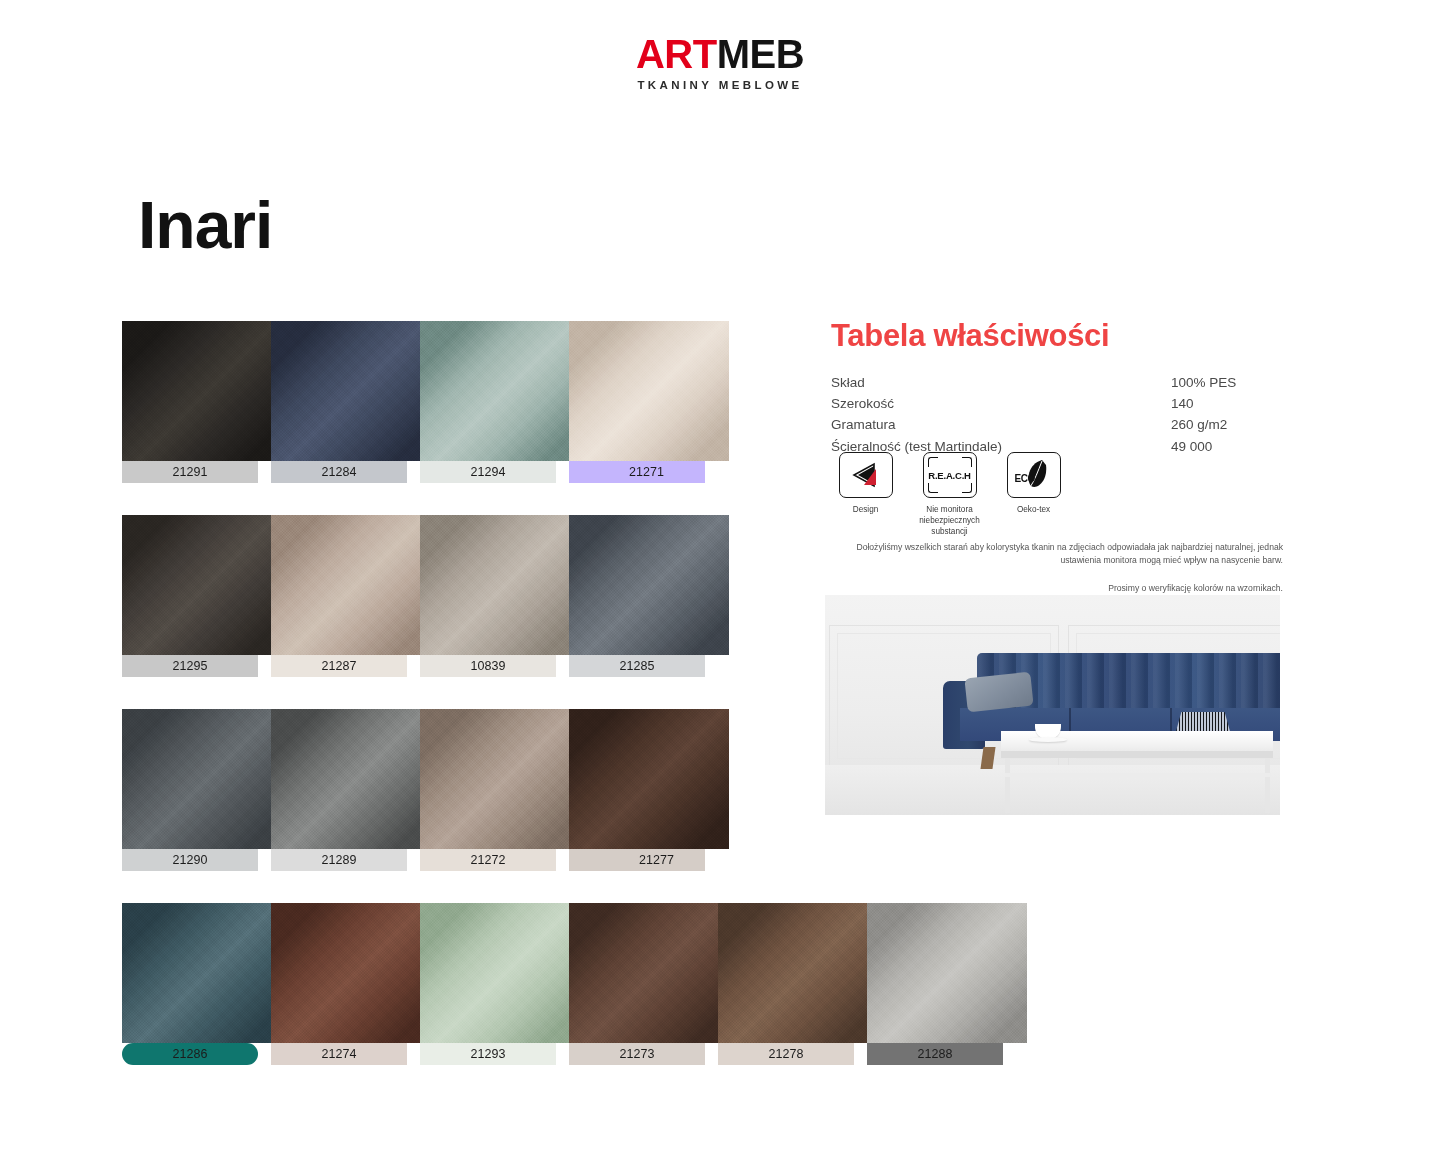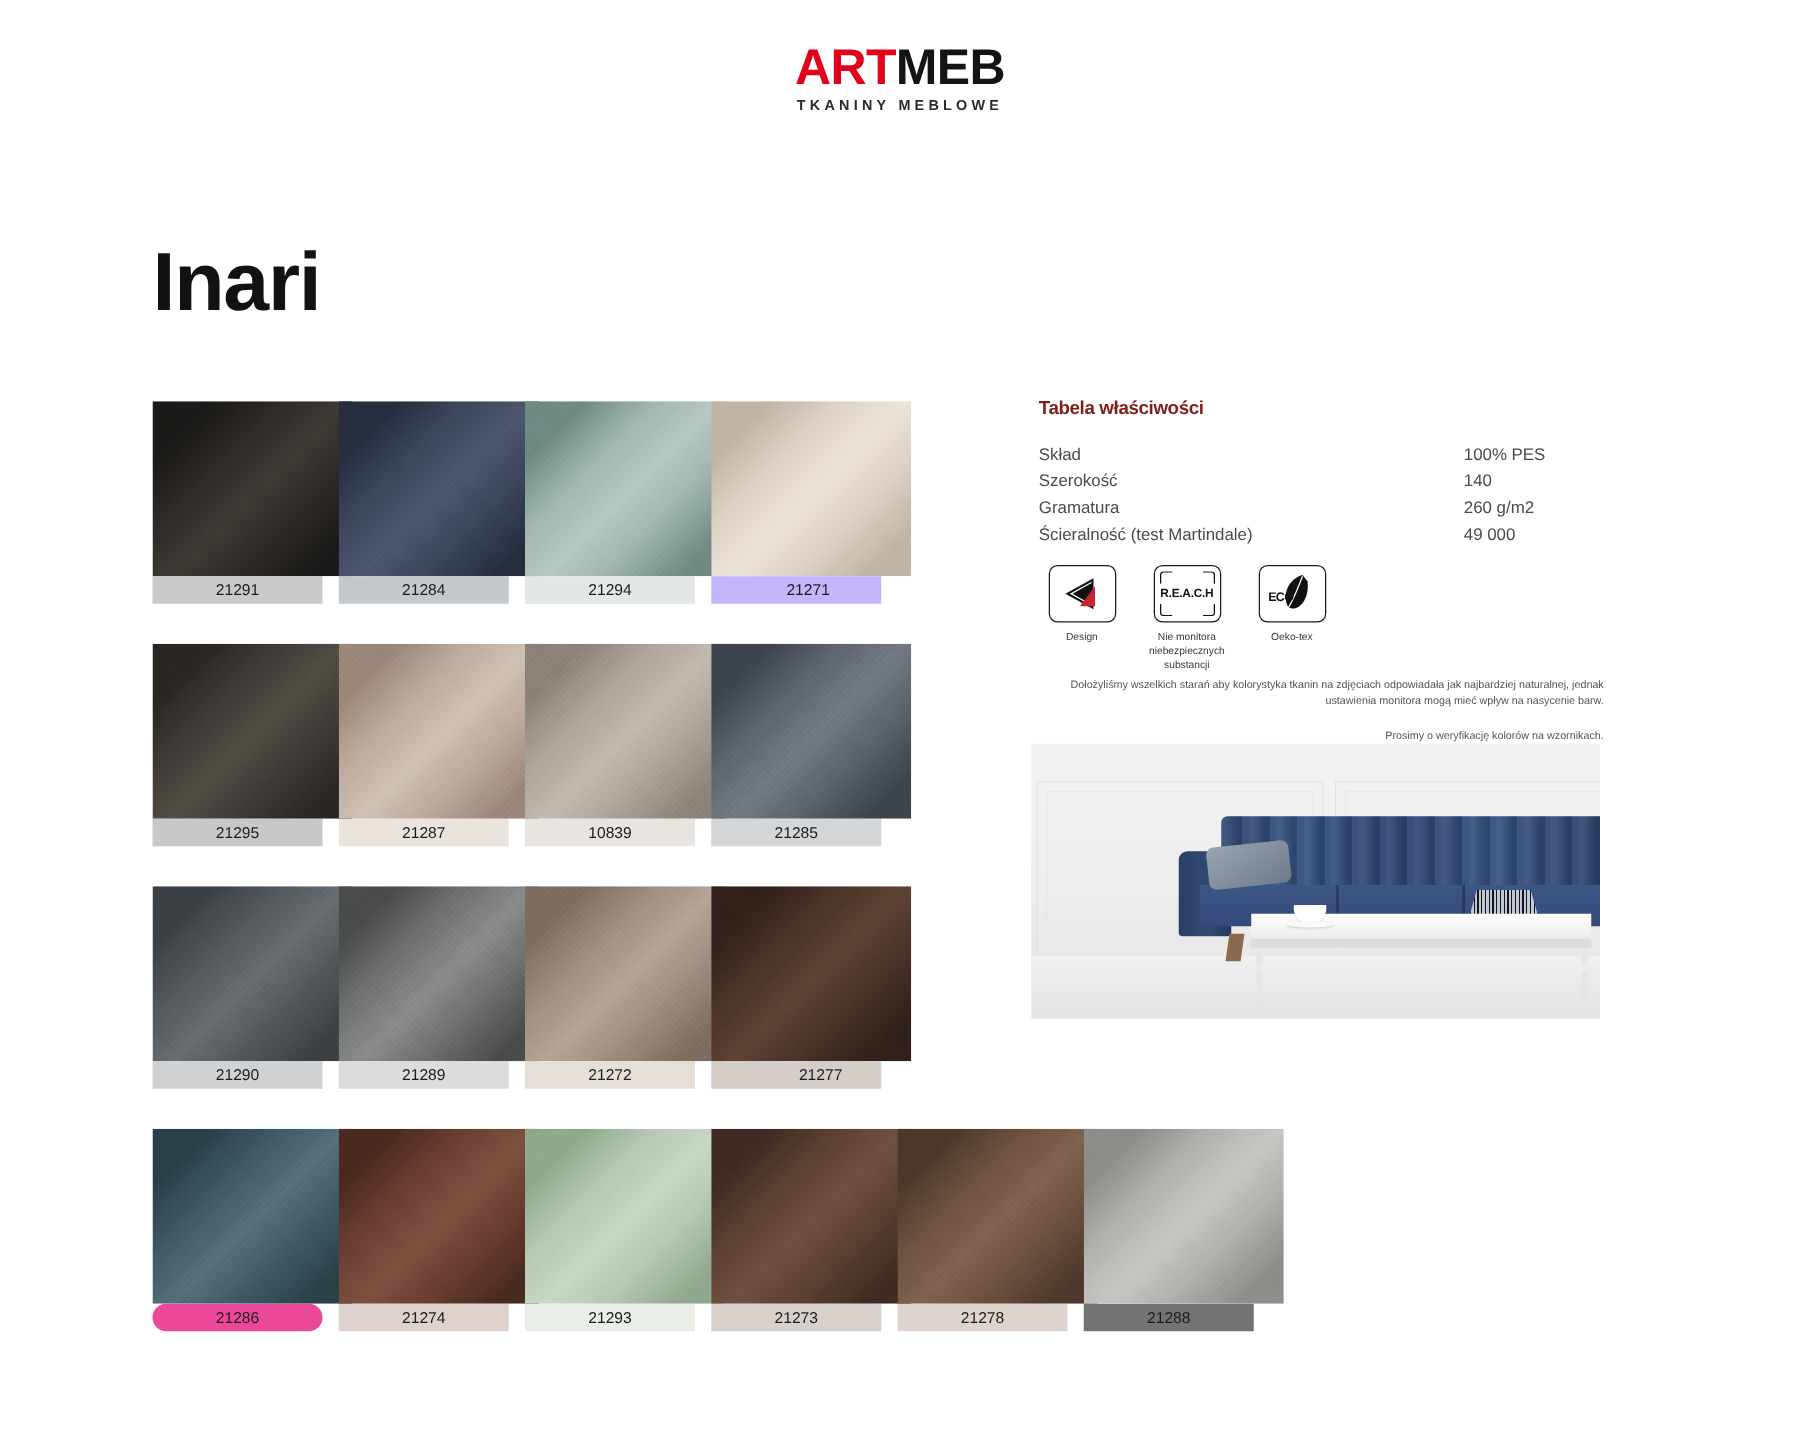--- a/index.html
+++ b/index.html
@@ -22,21 +22,21 @@
   }
   .brand-art{color:#e2001a;}
   .brand-meb{color:#141414;}
   .brand-sub{
     margin-top:5px;
     font-size:11.5px; letter-spacing:3.4px; color:#2b2b2b; font-weight:bold;
   }
 
   
   .page-title{
-    position:absolute; left:122px; top:148px;
+    position:absolute; left:138px; top:148px;
     font-size:66px; font-weight:bold; letter-spacing:-1px; line-height:1;
     color:#121212;
   }
 
   
   .grid{
     position:absolute; left:122px; top:321px;
     width:1050px;
   }
   .grid-row{ display:flex; gap:13px; margin-bottom:32px; }
@@ -60,21 +60,21 @@
     height:22px; line-height:22px;
     text-align:center;
     font-size:12.5px; color:#1c1c1c;
   }
 
   
   .props{
     position:absolute; left:831px; top:318px; width:450px;
   }
   .props-title{
-    font-size:15px; font-weight:bold; letter-spacing:-.3px; color:#7f1d1d;
+    font-size:31px; font-weight:bold; letter-spacing:-.3px; color:#ef4444;
     margin:0 0 20px 0;
   }
   .props-table{ width:100%; border-collapse:collapse; }
   .props-table td{
     font-size:13.5px; color:#4a4a4a; padding:0 0 3px 0; vertical-align:top;
     line-height:1.35;
   }
   .props-table td.val{ width:110px; }
 
   .badges{
@@ -305,21 +305,21 @@
         </div>
         <div class="swatch-label" style="background: rgb(213, 205, 199); padding-left: 39px;">21277</div>
       </div>
     </div>
     <div class="grid-row">
       <div class="swatch">
         <div class="swatch-img">
           <div class="fold" style="background: linear-gradient(135deg, rgb(42, 64, 73) 0%, rgb(42, 64, 73) 16%, rgb(63, 90, 99) 34%, rgb(85, 112, 121) 52%, rgb(63, 90, 99) 68%, rgb(42, 64, 73) 88%, rgb(42, 64, 73) 100%);"></div>
           <div class="weave"></div>
         </div>
-        <div class="swatch-label" style="background: #ec4899; border-radius: 11px;">21286</div>
+        <div class="swatch-label" style="background: #0f766e; border-radius: 11px;">21286</div>
       </div>
       <div class="swatch">
         <div class="swatch-img">
           <div class="fold" style="background: linear-gradient(135deg, rgb(74, 42, 32) 0%, rgb(74, 42, 32) 16%, rgb(106, 63, 49) 34%, rgb(126, 80, 64) 52%, rgb(106, 63, 49) 68%, rgb(74, 42, 32) 88%, rgb(74, 42, 32) 100%);"></div>
           <div class="weave"></div>
         </div>
         <div class="swatch-label" style="background: rgb(221, 210, 204);">21274</div>
       </div>
       <div class="swatch">
         <div class="swatch-img">

